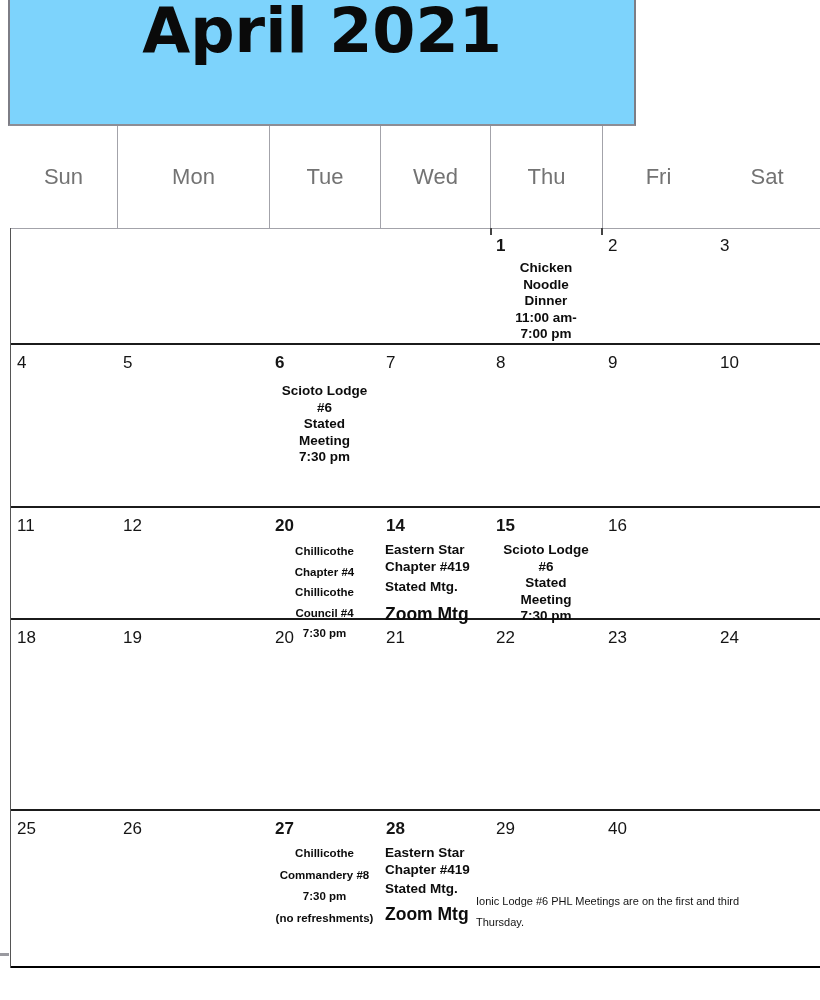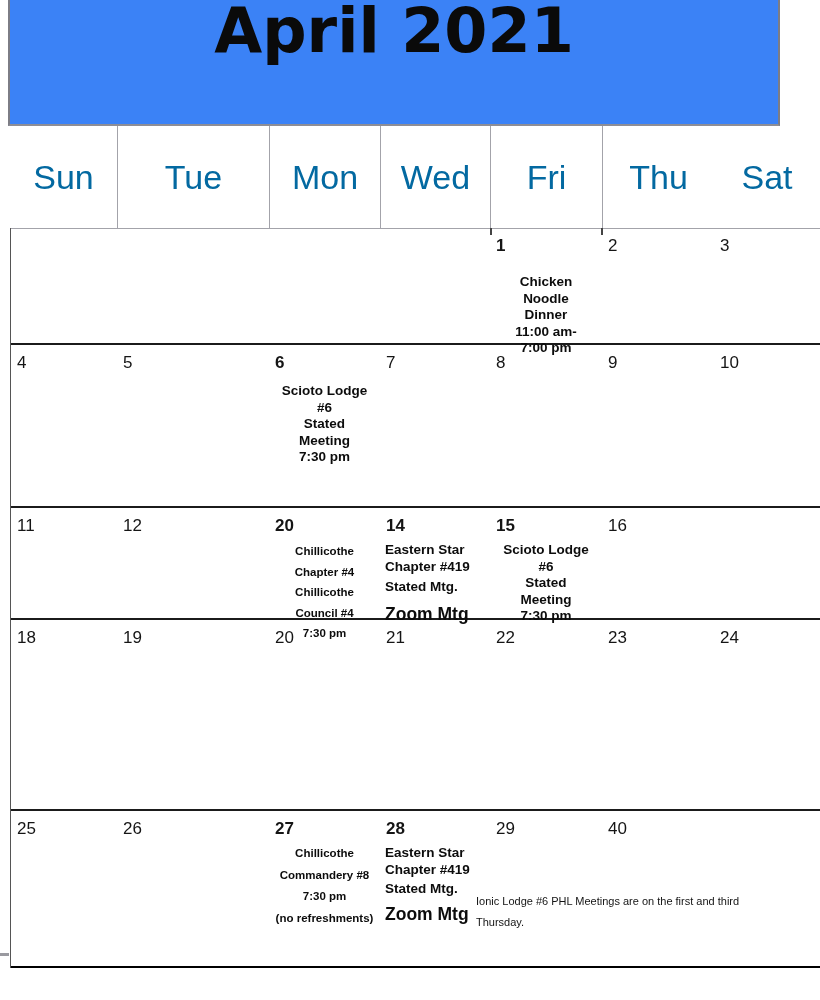--- a/index.html
+++ b/index.html
@@ -3,59 +3,59 @@
 <meta charset="utf-8">
 <style>
   html,body{margin:0;padding:0}
   body{
     width:820px;height:1000px;position:relative;overflow:hidden;
     background:#ffffff;color:#111;
     font-family:"Liberation Sans",sans-serif;
   }
   
   .band{
-    position:absolute;left:8px;top:0;width:772px;height:126px;
-    background:#3b82f6;box-sizing:border-box;
+    position:absolute;left:8px;top:0;width:628px;height:126px;
+    background:#7dd3fc;box-sizing:border-box;
     border-left:2px solid #7d7d85;border-right:2px solid #7d7d85;border-bottom:2px solid #8d8d95;
     display:flex;justify-content:center;align-items:flex-start;
   }
   .title{
     font-family:"DejaVu Sans",sans-serif;font-weight:800;font-size:62px;
     letter-spacing:0;color:#0a0a0a;margin-top:-6px;white-space:nowrap;
   }
   
   .dayrow{
     position:absolute;left:10px;top:126px;width:810px;height:102px;
     display:grid;grid-template-columns:107px 152px 111px 110px 112px 112px auto;
     border-bottom:1.5px solid #a3a3aa;box-sizing:content-box;background:#fff;
   }
   .hcell{
     display:flex;align-items:center;justify-content:center;
-    font-size:34px;font-weight:400;color:#0369a1;
+    font-size:22px;font-weight:400;color:#737373;
   }
   .hcell.b{border-left:1.5px solid #a3a3aa}
   
   .cal-body{
     position:absolute;left:10px;top:228px;width:810px;
     border-left:1.5px solid #555;box-sizing:border-box;
   }
   .week{
     display:grid;grid-template-columns:106px 152px 111px 110px 112px 112px auto;
     border-bottom:2.5px solid #1b1b1b;box-sizing:border-box;
   }
   .week:nth-child(1){height:117px}
   .week:nth-child(2){height:163px}
   .week:nth-child(3){height:112px}
   .week:nth-child(4){height:191px}
   .week:nth-child(5){height:157px;border-bottom:2.5px solid #000}
   .cell{padding-top:9px;overflow:visible}
   .date{font-size:17px;line-height:17px;padding-left:6px;color:#151515}
   .date.bold{font-weight:bold}
   .event{font-weight:bold;font-size:13.5px;line-height:16.5px;text-align:center;color:#0c0c0c}
-  .cell[data-date="1"]  .event{margin-top:20px}
+  .cell[data-date="1"]  .event{margin-top:6px}
   .cell[data-date="6"]  .event{margin-top:12px}
   .cell[data-date="13"] .event{margin-top:7px;font-size:11.5px;line-height:20.5px}
   .cell[data-date="14"] .event{margin-top:8px;text-align:left;padding-left:5px}
   .cell[data-date="14"] .event .ln:nth-child(3){margin-top:4px}
   .cell[data-date="14"] .event .ln:nth-child(4){margin-top:9px;font-size:17.5px;line-height:18px}
   .cell[data-date="15"] .event{margin-top:8px}
   .cell[data-date="27"] .event{margin-top:6px;font-size:11.5px;line-height:21.5px}
   .cell[data-date="28"] .event{margin-top:8px;text-align:left;padding-left:5px}
   .cell[data-date="28"] .event .ln:nth-child(3){margin-top:3px}
   .cell[data-date="28"] .event .ln:nth-child(4){margin-top:7px;font-size:17.5px;line-height:18px}
@@ -72,25 +72,25 @@
 </style>
 </head>
 <body>
 
 <div class="band">
   <div class="title">April 2021</div>
 </div>
 
 <div class="dayrow">
     <div class="hcell">Sun</div>
+    <div class="hcell b">Mon</div>
     <div class="hcell b">Tue</div>
-    <div class="hcell b">Mon</div>
     <div class="hcell b">Wed</div>
+    <div class="hcell b">Thu</div>
     <div class="hcell b">Fri</div>
-    <div class="hcell b">Thu</div>
     <div class="hcell">Sat</div>
   </div>
 
 <div class="cal-body">
     <div class="week">
       <div class="cell"></div>
       <div class="cell"></div>
       <div class="cell"></div>
       <div class="cell"></div>
       <div class="cell" data-date="1">

